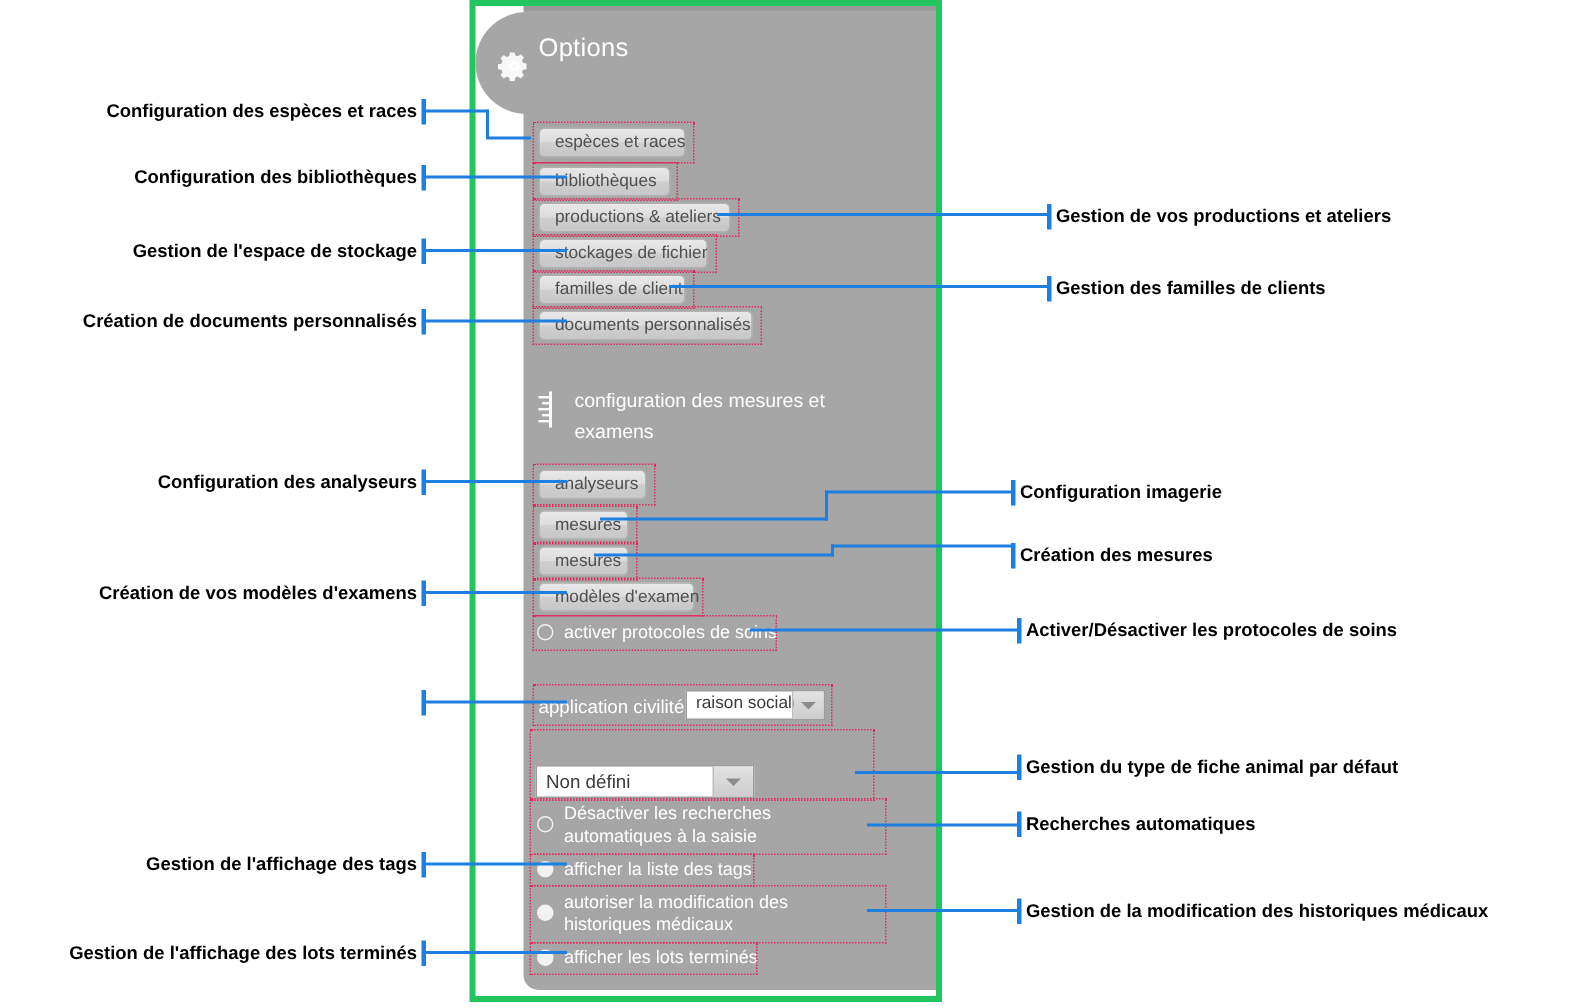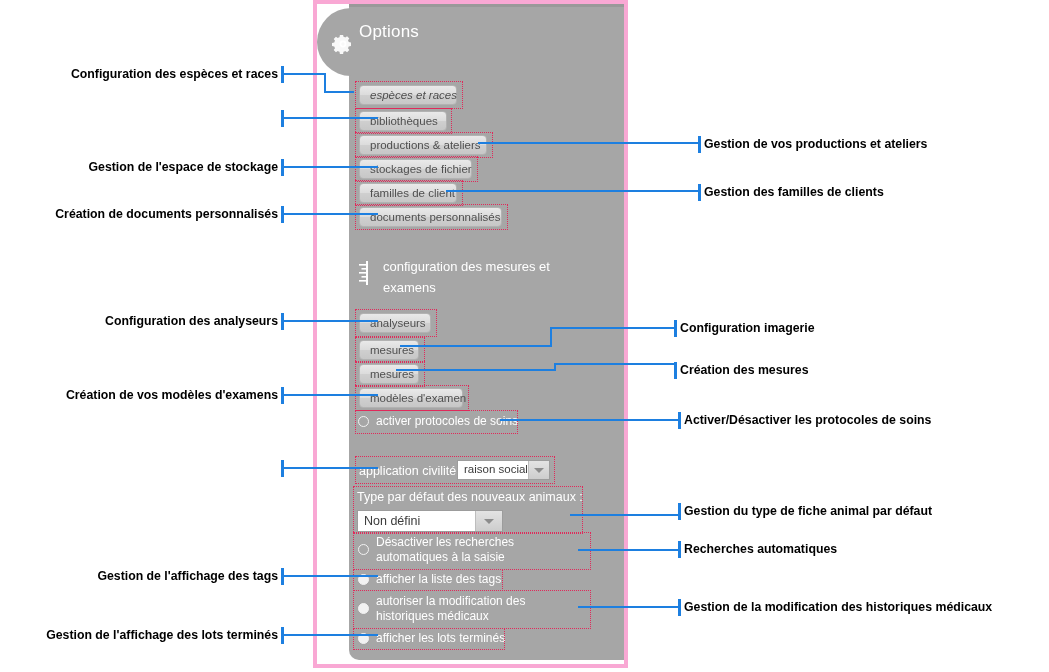--- a/index.html
+++ b/index.html
@@ -19,21 +19,21 @@
     overflow: hidden;
   }
 
   
   .app-window {
     position: absolute;
     left: 313px;
     top: 0px;
     width: 315px;
     height: 668px;
-    background: #f9a8d4;
+    background: #22c55e;
     box-sizing: border-box;
   }
   .app-inner {
     position: absolute;
     left: 4px;
     top: 4px;
     width: 307px;
     height: 660px;
     background: #ffffff;
     overflow: hidden;
@@ -254,21 +254,21 @@
 
       <div class="gear-icon">
         <svg viewBox="0 0 24 24" width="24" height="24" aria-hidden="true">
           <path fill="currentColor" d="M12 8.6a3.4 3.4 0 1 0 0 6.8 3.4 3.4 0 0 0 0-6.8zm0 5.1a1.7 1.7 0 1 1 0-3.4 1.7 1.7 0 0 1 0 3.4z"></path>
           <path fill="currentColor" d="M20 13.6v-3.2l-2.3-.4a6.2 6.2 0 0 0-.7-1.7l1.3-1.9-2.2-2.2-1.9 1.3a6.2 6.2 0 0 0-1.7-.7L12.1 3H8.9l-.4 2.3c-.6.15-1.15.4-1.7.7L4.9 4.7 2.7 6.9l1.3 1.9c-.3.55-.55 1.1-.7 1.7L1 10.9v3.2l2.3.4c.15.6.4 1.15.7 1.7l-1.3 1.9 2.2 2.2 1.9-1.3c.55.3 1.1.55 1.7.7l.4 2.3h3.2l.4-2.3c.6-.15 1.15-.4 1.7-.7l1.9 1.3 2.2-2.2-1.3-1.9c.3-.55.55-1.1.7-1.7l2.3-.4z" opacity="0.92"></path>
         </svg>
       </div>
 
       <div class="panel-title">Options</div>
 
-      <div class="btn" style="left:42px; top:81px; width:98px;font-style:italic;">espèces et races</div>
+      <div class="btn" style="left:42px; top:81px; width:98px;">espèces et races</div>
       <div class="btn" style="left:42px; top:107px; width:88px;">bibliothèques</div>
       <div class="btn" style="left:42px; top:131px; width:128px;">productions &amp; ateliers</div>
       <div class="btn" style="left:42px; top:155px; width:113px;">stockages de fichier</div>
       <div class="btn" style="left:42px; top:179px; width:98px;">familles de client</div>
       <div class="btn" style="left:42px; top:203px; width:143px;">documents personnalisés</div>
 
       <div class="ruler-icon">
         <svg viewBox="0 0 18 26" width="18" height="26" aria-hidden="true">
           <rect x="9" y="1" width="2" height="24" fill="currentColor"></rect>
           <rect x="2" y="4" width="7" height="1.6" fill="currentColor"></rect>
@@ -291,21 +291,20 @@
         <span class="radio-dot"></span>
         <span class="radio-label">activer protocoles de soins</span>
       </div>
 
       <div class="field-label" style="left:42px; top:460px;">application civilité</div>
       <div class="combo" style="left:140px; top:456px; width:93px;">
         <span class="combo-text">raison sociale</span>
         <span class="combo-arrow"></span>
       </div>
 
-      <div class="field-label" style="left:40px; top:486px;">Type par défaut des nouveaux animaux :</div>
       <div class="combo big" style="left:40px; top:506px; width:146px;">
         <span class="combo-text">Non défini</span>
         <span class="combo-arrow"></span>
       </div>
 
       <div class="radio-row wrap" style="left:41px; top:531px; width:222px;">
         <span class="radio-dot" style="top:9px;"></span>
         <span class="radio-label">Désactiver les recherches automatiques à la saisie</span>
       </div>
 
@@ -346,20 +345,21 @@
 
     </div>
   </div>
 
   <div class="callout left" style="left:0px; top:67px; width:278px;">Configuration des espèces et races</div>
   <div class="tick" style="left:281px; top:66px; height:17px;"></div>
   <div class="lead" style="left:284px; top:73px; width:41px;"></div>
   <div class="lead-v" style="left:324px; top:73px; height:19px;"></div>
   <div class="lead" style="left:324px; top:91px; width:30px;"></div>
 
+  <div class="callout left" style="left:0px; top:111px; width:278px;">Configuration des bibliothèques</div>
   <div class="tick" style="left:281px; top:110px; height:17px;"></div>
   <div class="lead" style="left:284px; top:117px; width:94px;"></div>
 
   <div class="callout left" style="left:0px; top:160px; width:278px;">Gestion de l'espace de stockage</div>
   <div class="tick" style="left:281px; top:159px; height:17px;"></div>
   <div class="lead" style="left:284px; top:166px; width:94px;"></div>
 
   <div class="callout left" style="left:0px; top:207px; width:278px;">Création de documents personnalisés</div>
   <div class="tick" style="left:281px; top:206px; height:17px;"></div>
   <div class="lead" style="left:284px; top:213px; width:94px;"></div>

